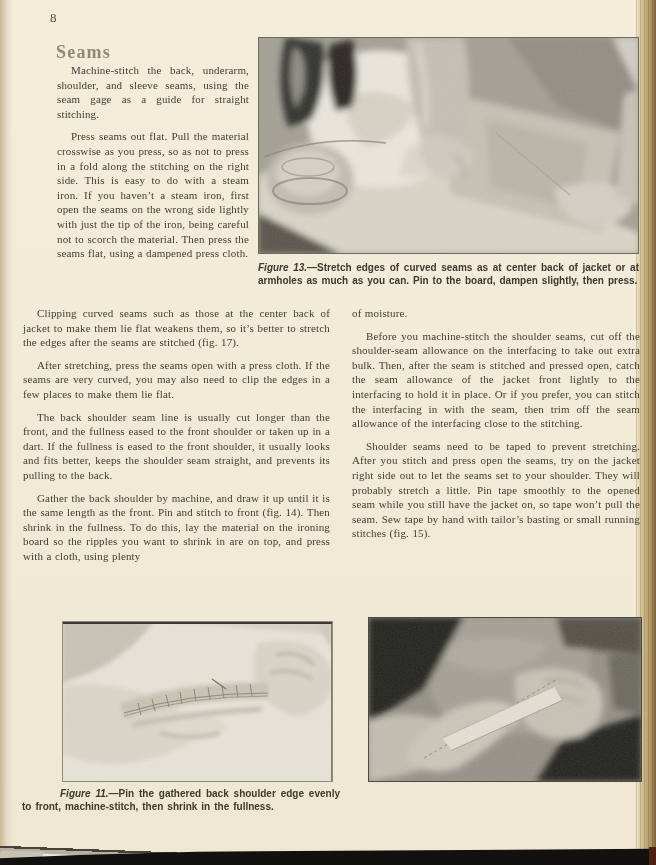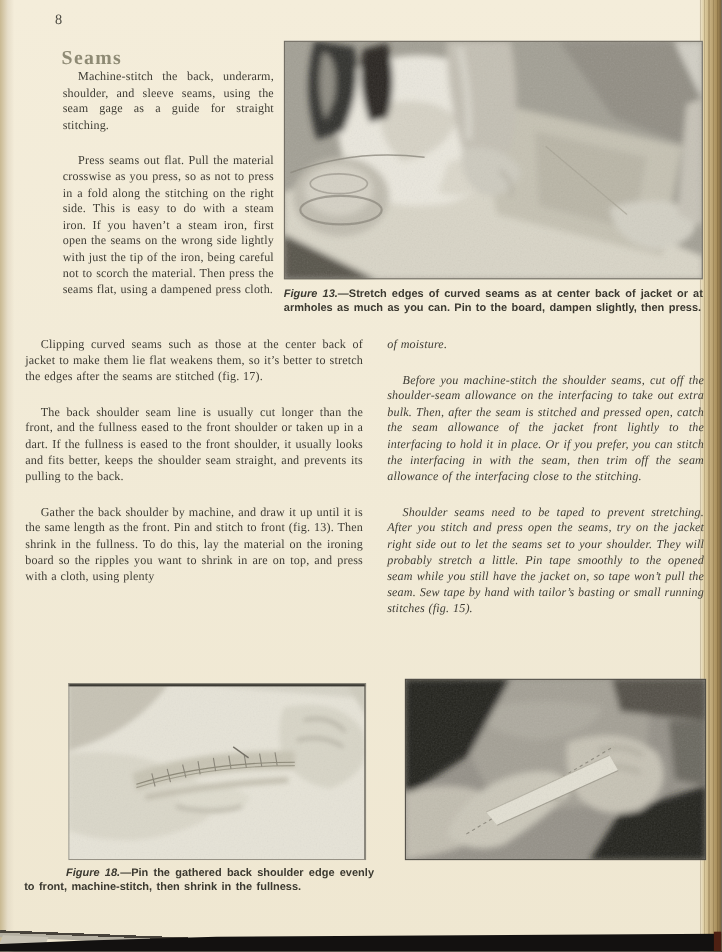--- a/index.html
+++ b/index.html
@@ -25,25 +25,25 @@
     transform:skewX(-20deg) rotate(2deg);}
   .corner-red{position:absolute;right:0;bottom:0;width:7px;height:18px;background:#4e2012;}
 
   
   #pagenum{position:absolute;left:50px;top:10px;font-size:13px;color:#4c4a41;}
   #heading{position:absolute;left:56px;top:42px;font-size:18px;font-weight:bold;
     color:#8e8a74;letter-spacing:1.2px;}
   .textcol{position:absolute;color:#3f3d35;font-size:11px;line-height:14.6px;
     text-align:justify;letter-spacing:.15px;word-spacing:.5px;z-index:1;}
   .textcol p{text-indent:14px;}
-  .textcol p + p{margin-top:18px;}
+  .textcol p + p{margin-top:8px;}
   .textcol p.noindent{text-indent:0;}
   #introcol{left:57px;top:63px;width:192px;}
   #leftcol{left:23px;top:306px;width:307px;}
-  #rightcol{left:352px;top:306px;width:288px;font-style:italic;}
+  #rightcol{left:352px;top:306px;width:288px;}
 
   
   .photo{position:absolute;overflow:hidden;background:#a3a095;z-index:2;}
   .photo svg{display:block;width:100%;height:100%;}
   #photo13{left:258px;top:37px;width:381px;height:217px;}
   #photo14{left:62px;top:621px;width:271px;height:161px;}
   #photo15{left:368px;top:617px;width:274px;height:165px;}
 
   
   .caption{position:absolute;font-family:"Liberation Sans","DejaVu Sans",sans-serif;
@@ -122,22 +122,23 @@
       <rect x="0.5" y="0.5" width="380" height="216" fill="none" stroke="#6e6a60" stroke-width="1"></rect>
     </svg>
   </div>
 
   <div id="cap13" class="caption">
     <span class="flabel">Figure 13.</span><span>—Stretch edges of curved seams as at center back of jacket or at armholes as much as you can. Pin to the board, dampen slightly, then press.</span>
   </div>
 
   <div id="leftcol" class="textcol">
     <p>Clipping curved seams such as those at the center back of jacket to make them lie flat weakens them, so it’s better to stretch the edges after the seams are stitched (fig. 17).</p>
+    <p>After stretching, press the seams open with a press cloth. If the seams are very curved, you may also need to clip the edges in a few places to make them lie flat.</p>
     <p>The back shoulder seam line is usually cut longer than the front, and the fullness eased to the front shoulder or taken up in a dart. If the fullness is eased to the front shoulder, it usually looks and fits better, keeps the shoulder seam straight, and prevents its pulling to the back.</p>
-    <p>Gather the back shoulder by machine, and draw it up until it is the same length as the front. Pin and stitch to front (fig. 13). Then shrink in the fullness. To do this, lay the material on the ironing board so the ripples you want to shrink in are on top, and press with a cloth, using plenty</p>
+    <p>Gather the back shoulder by machine, and draw it up until it is the same length as the front. Pin and stitch to front (fig. 14). Then shrink in the fullness. To do this, lay the material on the ironing board so the ripples you want to shrink in are on top, and press with a cloth, using plenty</p>
   </div>
 
   <div id="rightcol" class="textcol">
     <p class="noindent">of moisture.</p>
     <p>Before you machine-stitch the shoulder seams, cut off the shoulder-seam allowance on the interfacing to take out extra bulk. Then, after the seam is stitched and pressed open, catch the seam allowance of the jacket front lightly to the interfacing to hold it in place. Or if you prefer, you can stitch the interfacing in with the seam, then trim off the seam allowance of the interfacing close to the stitching.</p>
     <p>Shoulder seams need to be taped to prevent stretching. After you stitch and press open the seams, try on the jacket right side out to let the seams set to your shoulder. They will probably stretch a little. Pin tape smoothly to the opened seam while you still have the jacket on, so tape won’t pull the seam. Sew tape by hand with tailor’s basting or small running stitches (fig. 15).</p>
   </div>
 
   <div id="photo14" class="photo" style="background:#e6e3d7">
     <svg viewBox="0 0 271 161" preserveAspectRatio="none">
@@ -186,17 +187,17 @@
       <path d="M56 142 L190 62" stroke="#7f7b6f" stroke-width="1" stroke-dasharray="3 3" opacity="0.8"></path>
       <path d="M74 122 L186 70 L194 84 L84 134 Z" fill="#e3e0d3"></path>
       <path d="M74 122 L186 70" stroke="#b7b3a5" stroke-width="1"></path>
       <path d="M84 134 L194 84" stroke="#8f8b7e" stroke-width="1" opacity="0.7"></path>
       <rect width="274" height="166" filter="url(#grainf)" opacity="0.15"></rect>
       <rect x="0.5" y="0.5" width="273" height="165" fill="none" stroke="#4d4a42" stroke-width="1"></rect>
     </svg>
   </div>
 
   <div id="cap14" class="caption">
-    <span class="flabel">Figure 18.</span><span>—Pin the gathered back shoulder edge evenly to front, machine-stitch, then shrink in the fullness.</span>
+    <span class="flabel">Figure 11.</span><span>—Pin the gathered back shoulder edge evenly to front, machine-stitch, then shrink in the fullness.</span>
   </div>
 
 
 </div>
 
 </body></html>

